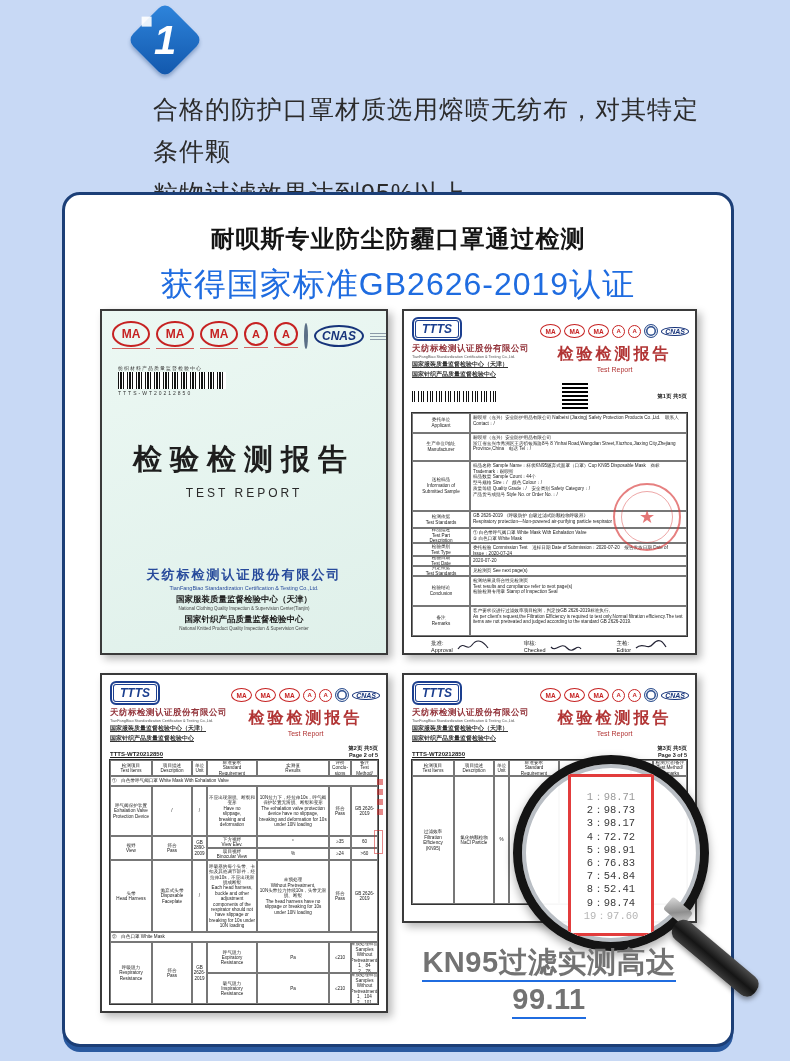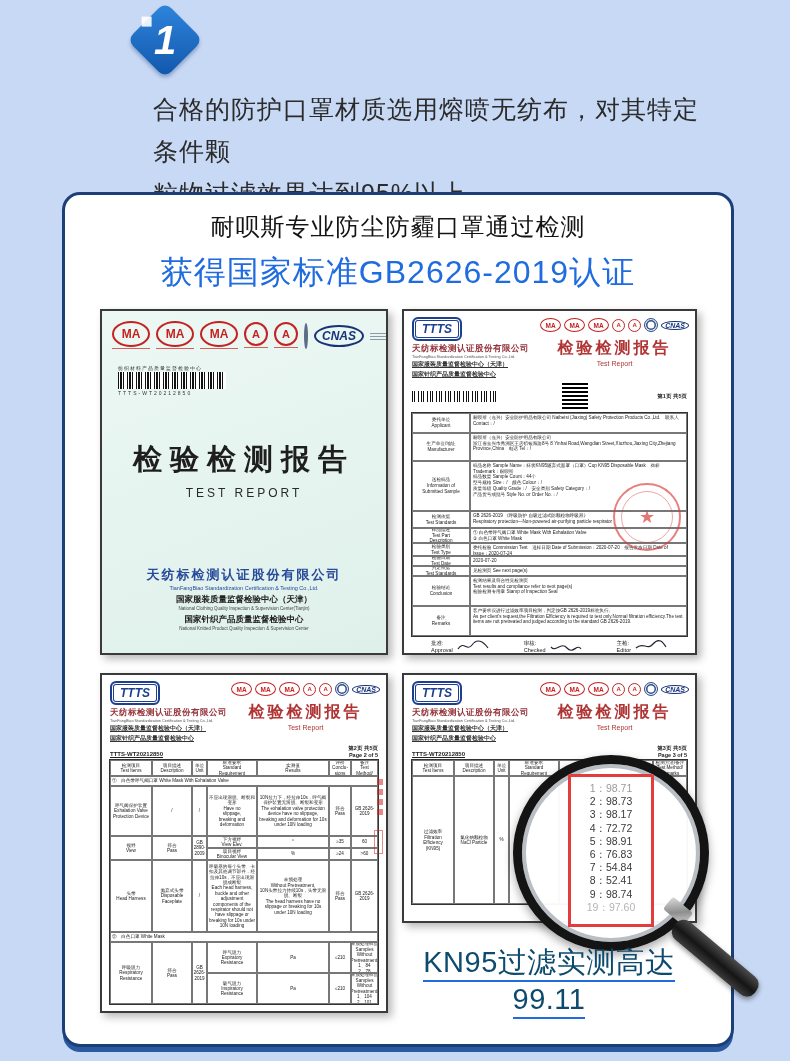--- a/index.html
+++ b/index.html
@@ -13,21 +13,21 @@
   .diamond:before{content:"";position:absolute;left:-4px;top:22px;width:10px;height:10px;background:#fff;transform:rotate(45deg);opacity:.9;}
   .diamond span{position:absolute;left:0;top:0;width:54px;height:54px;display:flex;align-items:center;justify-content:center;
     transform:rotate(-45deg);color:#fff;font-size:40px;font-weight:bold;font-style:italic;}
   .sec-title{position:absolute;left:205px;top:2px;margin:0;font-size:52px;font-weight:bold;letter-spacing:16px;color:#2e82dc;
     text-shadow:-2px -2px 0 #fff,2px -2px 0 #fff,-2px 2px 0 #fff,2px 2px 0 #fff,0 4px 2px rgba(40,90,160,.45);}
   .desc{position:absolute;left:153px;top:88px;width:560px;margin:0;font-size:25px;line-height:42px;color:#2b2b2b;letter-spacing:1px;}
 
   
   .card{position:absolute;left:62px;top:192px;width:666px;height:849px;background:#fff;border:3px solid #1c3f77;border-radius:18px;
     box-shadow:0 6px 0 -1px #2a5aa0;}
-  .card-title{margin-top:16px;text-align:center;font-size:24px;font-weight:normal;color:#141414;letter-spacing:1px;}
+  .card-title{margin-top:28px;text-align:center;font-size:24px;font-weight:bold;color:#141414;letter-spacing:1px;}
   .card-subtitle{margin-top:8px;text-align:center;font-size:32px;font-weight:normal;color:#1f6ce0;letter-spacing:1px;}
 
   .report{position:absolute;box-sizing:border-box;background:#fff;border:2px solid #3a3a3a;box-shadow:4px 4px 8px rgba(0,0,0,.28);overflow:hidden;}
   .rpos-a{left:35px;top:114px;width:288px;height:346px;background:linear-gradient(160deg,#ecf8f3,#dff0ea);}
   .rpos-b{left:337px;top:114px;width:295px;height:346px;}
   .rpos-c{left:35px;top:478px;width:288px;height:340px;}
   .rpos-d{left:337px;top:478px;width:295px;height:250px;}
 
   
   .wm{position:absolute;color:rgba(110,185,165,.25);font-weight:bold;font-style:italic;font-size:30px;transform:rotate(-35deg);}
@@ -46,21 +46,21 @@
   .bc-num{font-size:5px;color:#333;letter-spacing:2px;margin-top:1px;}
   .cover-title{margin-top:44px;text-align:center;font-size:29px;font-weight:bold;color:#1e1e1e;letter-spacing:8px;font-family:"Liberation Serif",serif;}
   .cover-sub{margin-top:6px;text-align:center;font-size:12px;letter-spacing:3px;color:#2a2a2a;}
   .cover-org{position:absolute;left:0;right:0;bottom:22px;text-align:center;}
   .co-cn{font-size:13px;font-weight:bold;color:#274a9b;letter-spacing:2px;}
   .co-en{font-size:5.5px;color:#274a9b;margin-top:1px;}
   .co-c1{font-size:8.5px;font-weight:bold;color:#222;margin-top:3px;}
   .co-e1{font-size:4.5px;color:#444;}
 
   
-  .rep-head{display:flex;padding:6px 6px 2px 8px;}
+  .rep-head{display:flex;padding:6px 6px 2px 8px;align-items:center;}
   .rh-left{width:57%;}
   .logo-box{width:46px;height:20px;border:2px solid #1c3f8f;border-radius:6px;display:flex;align-items:center;justify-content:center;
     font-style:italic;font-weight:bold;color:#1c3f8f;font-size:12px;box-shadow:inset 0 0 0 1px #fff,inset 0 0 0 2px #1c3f8f;}
   .rh-cn{font-size:8.5px;font-weight:bold;color:#93333a;margin-top:2px;letter-spacing:.5px;}
   .rh-en{font-size:3.8px;color:#555;}
   .rh-c{font-size:6px;font-weight:bold;color:#333;margin-top:1px;text-decoration:underline;}
   .rh-right{flex:1;text-align:center;}
   .stamps-sm{display:flex;justify-content:center;align-items:center;gap:3px;margin-top:1px;}
   .ma-sm{width:19px;height:12px;border:1.4px solid #c62222;border-radius:50%;color:#c62222;font-weight:bold;font-size:6.5px;
     display:flex;align-items:center;justify-content:center;}
@@ -97,30 +97,30 @@
   .gridc{grid-template-rows:16px 10px 50px 12px 12px 72px 10px 31px 31px;}
   .gridd{grid-template-rows:16px 128px;}
   .redmark{position:absolute;right:3px;top:100px;width:6px;height:40px;background:repeating-linear-gradient(0deg,rgba(210,40,40,.55) 0 6px,rgba(255,255,255,0) 6px 10px);}
   .redmark2{position:absolute;right:3px;top:155px;width:7px;height:22px;border:1.2px solid rgba(210,40,40,.55);}
 
   
   .magnifier{position:absolute;left:448px;top:560px;width:240px;height:240px;pointer-events:none;}
   .lens{position:absolute;left:0;top:0;width:178px;height:178px;border-radius:50%;background:rgba(255,255,255,.96);
     border:9px solid #141414;box-shadow:inset 0 0 0 4px #b9bec4,0 4px 10px rgba(0,0,0,.35);overflow:hidden;}
   .redbox{position:absolute;left:46px;top:10px;width:80px;height:142px;border:3.5px solid #e23c3c;background:#fff;
-    font-family:Liberation Sans, sans-serif;font-size:10.5px;line-height:13.2px;color:#3a3a3a;text-align:center;padding-top:5px;}
+    font-family:Liberation Mono, monospace;font-size:10.5px;line-height:13.2px;color:#3a3a3a;text-align:center;padding-top:14px;}
   .redbox div:first-child{color:#9a9a9a;}
   .redbox div:last-child{color:#b5b5b5;}
   .ferrule{position:absolute;left:152px;top:148px;width:26px;height:16px;background:linear-gradient(135deg,#ddd,#8e8e8e 55%,#d5d5d5);
     transform:rotate(40deg);border-radius:3px;}
   .handle{position:absolute;left:162px;top:158px;width:105px;height:23px;border-radius:10px;
     background:linear-gradient(180deg,#4c4c4c,#151515 55%,#3c3c3c);transform:rotate(40deg);transform-origin:left center;box-shadow:2px 2px 5px rgba(0,0,0,.4);}
 
   .caption{position:absolute;left:326px;top:748px;width:316px;text-align:center;}
-  .caption span{font-size:29px;font-weight:normal;color:#0c4a6e;border-bottom:2.5px solid #1f6ce0;padding-bottom:2px;letter-spacing:.5px;}
+  .caption span{font-size:29px;font-weight:bold;color:#737373;border-bottom:2.5px solid #1f6ce0;padding-bottom:2px;letter-spacing:.5px;}
 </style>
 </head>
 <body>
 
 <div class="page">
 
   <div class="diamond">
     <span>1</span>
   </div>
   <p class="desc pl">合格的防护口罩材质选用熔喷无纺布，对其特定条件颗

